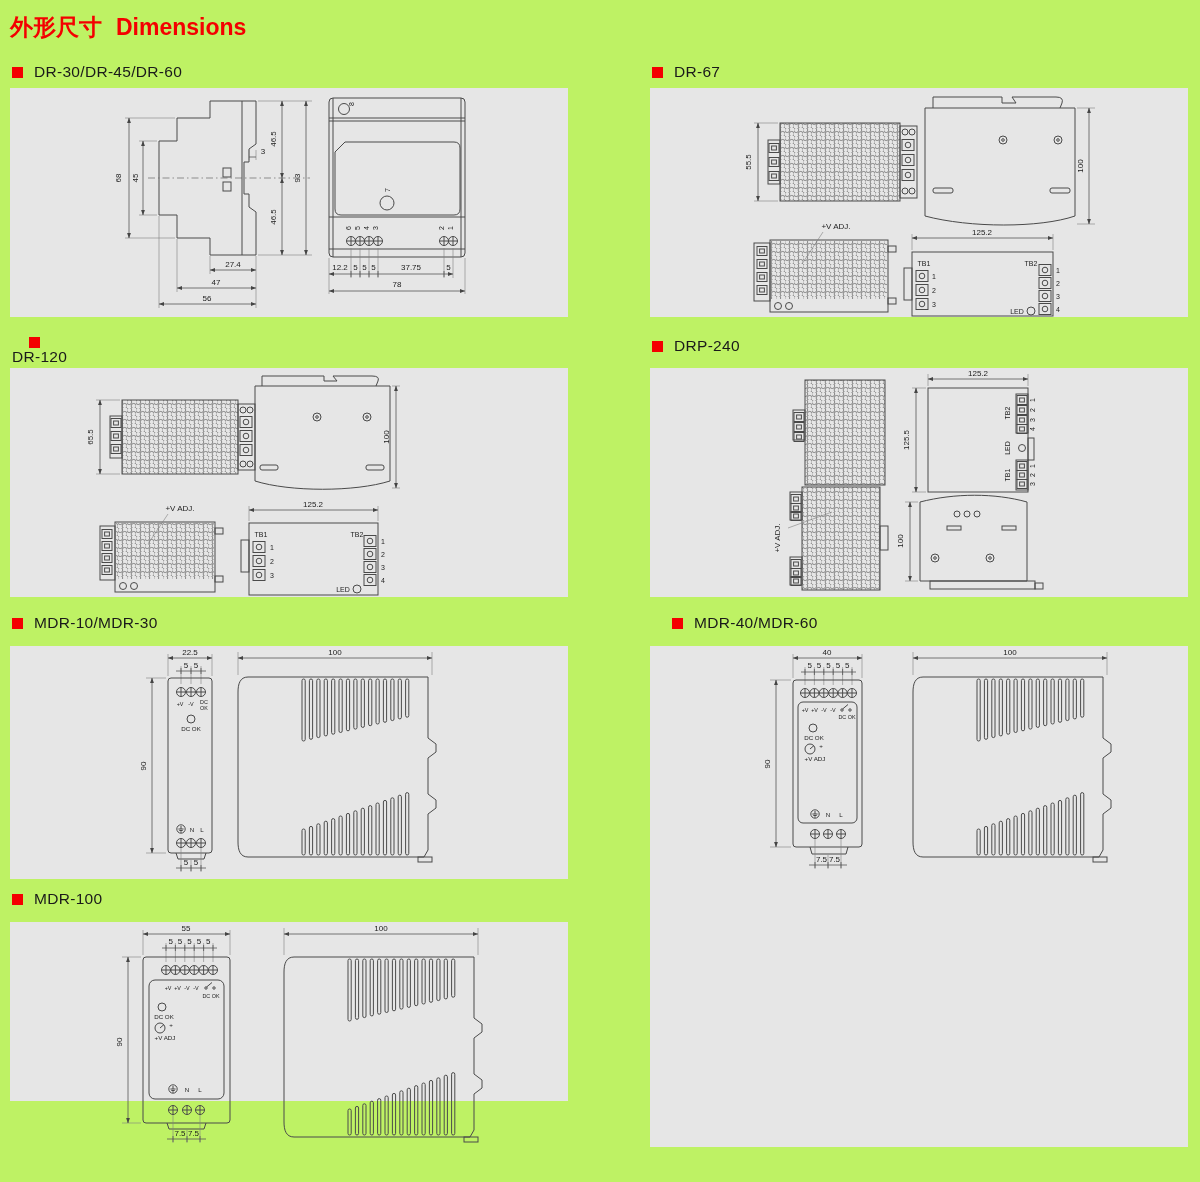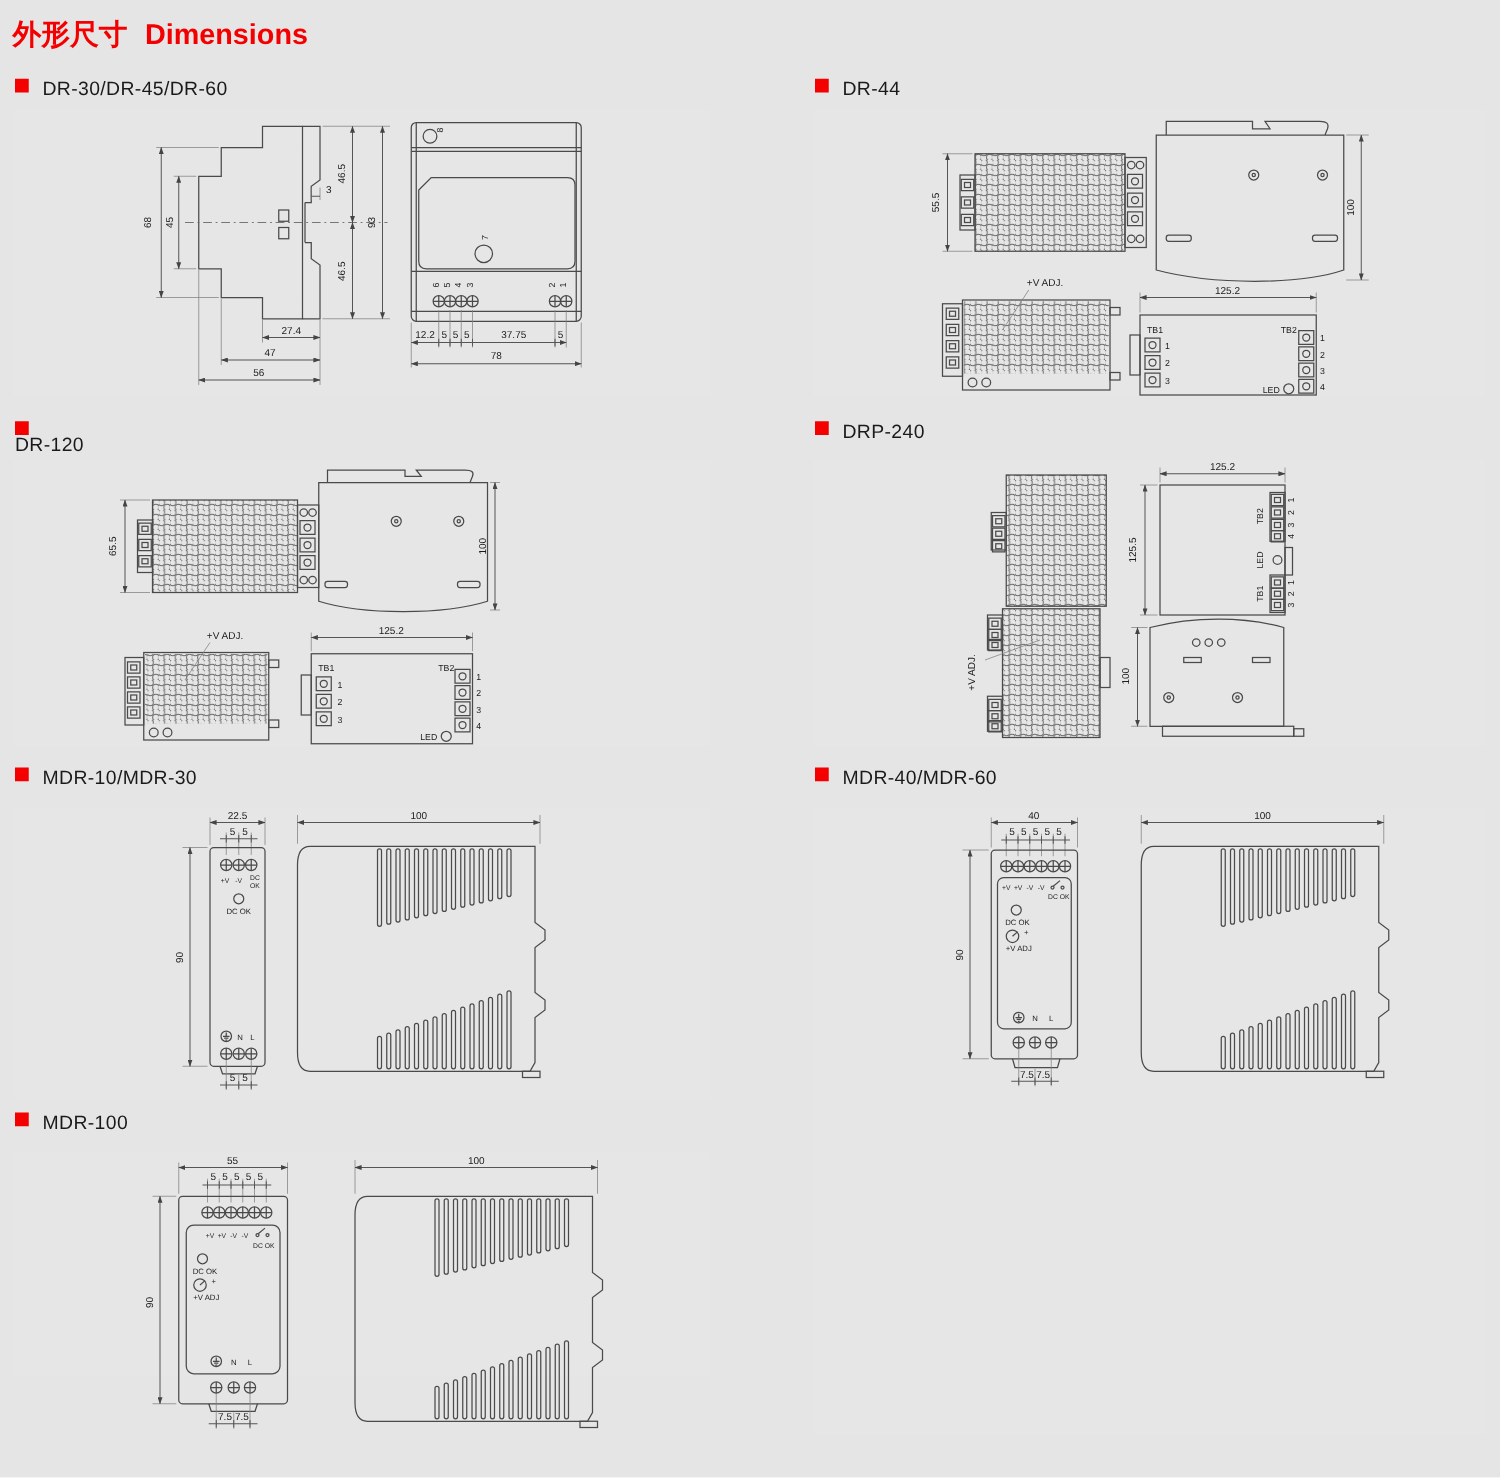--- a/index.html
+++ b/index.html
@@ -1,20 +1,20 @@
 <!DOCTYPE html>
 <html><head>
 <meta charset="utf-8">
 <style>
   html,body{margin:0;padding:0;background:#fff;}
-  .page{position:relative;width:1200px;height:1182px;background:#e5e5e5;overflow:hidden;
+  .page{position:relative;width:1200px;height:1182px;background:#bef264;overflow:hidden;
         font-family:"Liberation Sans",sans-serif;}
   .title{position:absolute;left:10px;top:12px;color:#f40000;font-size:23px;font-weight:bold;}
   .title .en{margin-left:14px;font-weight:bold;}
-  .sec-header{position:absolute;display:flex;align-items:flex-start;height:18px;}
+  .sec-header{position:absolute;display:flex;align-items:center;height:18px;}
   .sec-header .bullet{width:11px;height:11px;background:#f40000;margin-right:11px;flex:none;}
   .sec-header .hlabel{font-size:15.5px;color:#1a1a1a;letter-spacing:.3px;white-space:nowrap;}
   .panel{position:absolute;background:#e6e6e6;}
   svg{display:block;}
   svg text{font-family:"Liberation Sans",sans-serif;font-size:8px;fill:#1c1c1c;text-anchor:middle;}
   svg text.t7{font-size:7px;} svg text.t6{font-size:6.2px;} svg text.t5{font-size:5.4px;}
   .out{stroke:#4a4a4a;fill:none;stroke-width:1;}
   .dim{stroke:#555;stroke-width:.8;fill:none;}
   .ext{stroke:#808080;stroke-width:.6;fill:none;}
   .dash{stroke:#666;stroke-width:.7;fill:none;stroke-dasharray:7 3 1.5 3;}
@@ -59,35 +59,35 @@
   <div class="title">
     <span>外形尺寸</span><span class="en">Dimensions</span>
   </div>
 
   <div class="sec-header" style="left:12px;top:63px;">
     <span class="bullet"></span>
     <span class="hlabel">DR-30/DR-45/DR-60</span>
   </div>
   <div class="sec-header" style="left:652px;top:63px;">
     <span class="bullet"></span>
-    <span class="hlabel">DR-44</span>
+    <span class="hlabel">DR-67</span>
   </div>
   <div class="sec-header" style="left:12px;top:337px;flex-direction:column;">
     <span class="bullet"></span>
     <span class="hlabel">DR-120</span>
   </div>
   <div class="sec-header" style="left:652px;top:337px;">
     <span class="bullet"></span>
     <span class="hlabel">DRP-240</span>
   </div>
   <div class="sec-header" style="left:12px;top:614px;">
     <span class="bullet"></span>
     <span class="hlabel">MDR-10/MDR-30</span>
   </div>
-  <div class="sec-header" style="left:652px;top:614px;">
+  <div class="sec-header" style="left:672px;top:614px;">
     <span class="bullet"></span>
     <span class="hlabel">MDR-40/MDR-60</span>
   </div>
   <div class="sec-header" style="left:12px;top:890px;">
     <span class="bullet"></span>
     <span class="hlabel">MDR-100</span>
   </div>
 
   <div class="panel" style="left:10px;top:88px;width:558px;height:229px;">
     <svg width="558" height="229">

